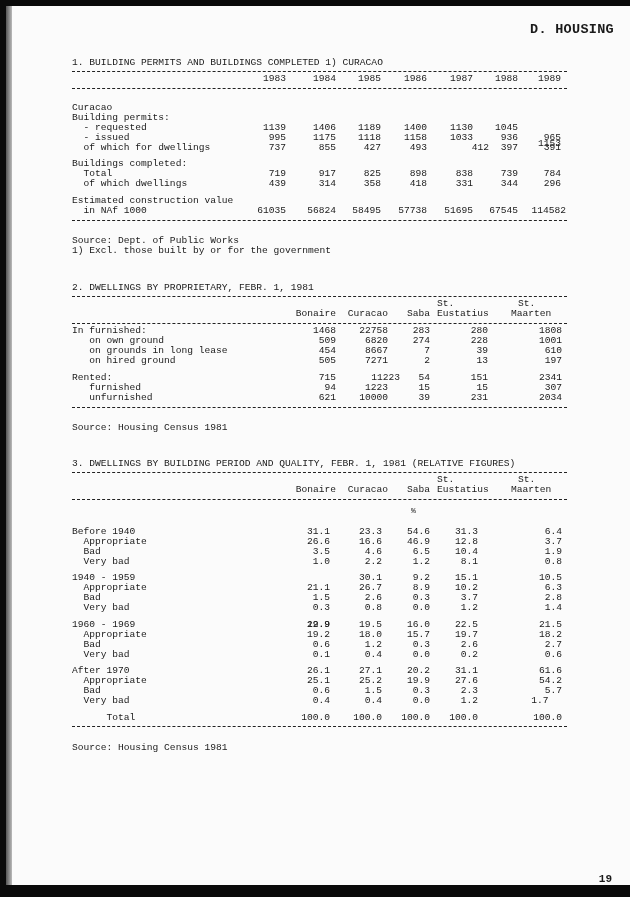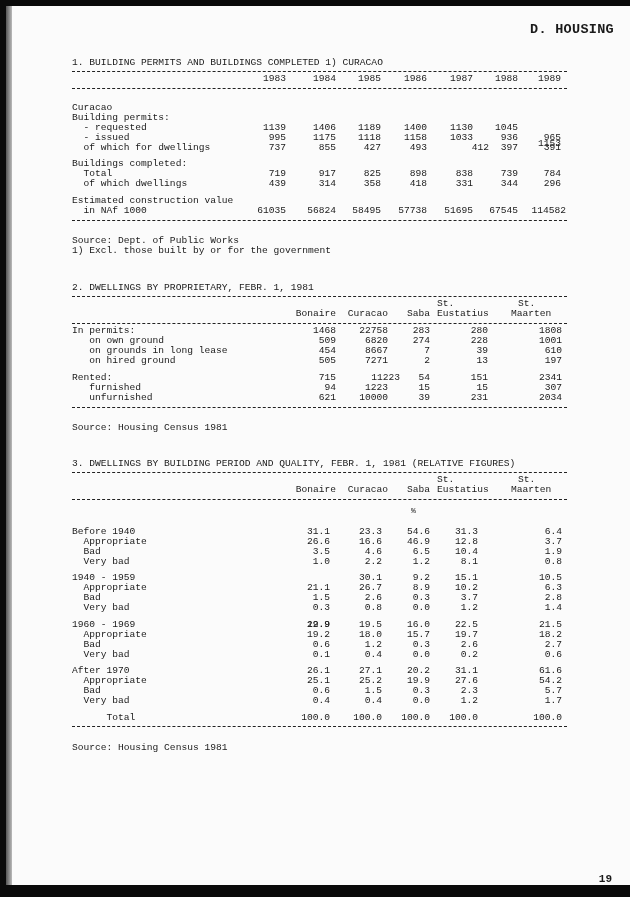--- a/index.html
+++ b/index.html
@@ -135,21 +135,21 @@
     <div class="hdr" style="left:334px; top:303px; width:48px;">Curacao</div>
     <div class="hdr" style="left:392px; top:303px; width:32px;">Saba</div>
     <div class="t" style="left:431px; top:293px;">St.</div>
     <div class="t" style="left:431px; top:303px;">Eustatius</div>
     <div class="t" style="left:512px; top:293px;">St.</div>
     <div class="t" style="left:505px; top:303px;">Maarten</div>
   </div>
   <div class="dash" style="left:66px; top:317px; width:495px;"></div>
 
   <div class="row" style="top:320px;">
-    <span class="lbl" style="left:66px;">In permits:</span>
+    <span class="lbl" style="left:66px;">In furnished:</span>
     <span class="v" style="left:282px; width:48px;">1468</span>
     <span class="v" style="left:334px; width:48px;">22758</span>
     <span class="v" style="left:392px; width:32px;">283</span>
     <span class="v" style="left:440px; width:42px;">280</span>
     <span class="v" style="left:508px; width:48px;">1808</span>
   </div>
   <div class="row" style="top:330px;">
     <span class="lbl" style="left:66px;">   on own ground</span>
     <span class="v" style="left:282px; width:48px;">509</span>
     <span class="v" style="left:334px; width:48px;">6820</span>
@@ -337,21 +337,21 @@
     <span class="v" style="left:382px; width:42px;">0.3</span>
     <span class="v" style="left:430px; width:42px;">2.3</span>
     <span class="v" style="left:512px; width:44px;">5.7</span>
   </div>
   <div class="row" style="top:690px;">
     <span class="lbl" style="left:66px;">  Very bad</span>
     <span class="v" style="left:282px; width:42px;">0.4</span>
     <span class="v" style="left:334px; width:42px;">0.4</span>
     <span class="v" style="left:382px; width:42px;">0.0</span>
     <span class="v" style="left:430px; width:42px;">1.2</span>
-    <span class="v" style="left:512px; width:44px;">1.7</span>
+    <span class="v" style="left:512px; width:44px;text-align:center;">1.7</span>
   </div>
 
   <div class="row" style="top:707px;">
     <span class="lbl" style="left:66px;">      Total</span>
     <span class="v" style="left:282px; width:42px;">100.0</span>
     <span class="v" style="left:334px; width:42px;">100.0</span>
     <span class="v" style="left:382px; width:42px;">100.0</span>
     <span class="v" style="left:430px; width:42px;">100.0</span>
     <span class="v" style="left:512px; width:44px;">100.0</span>
   </div>

